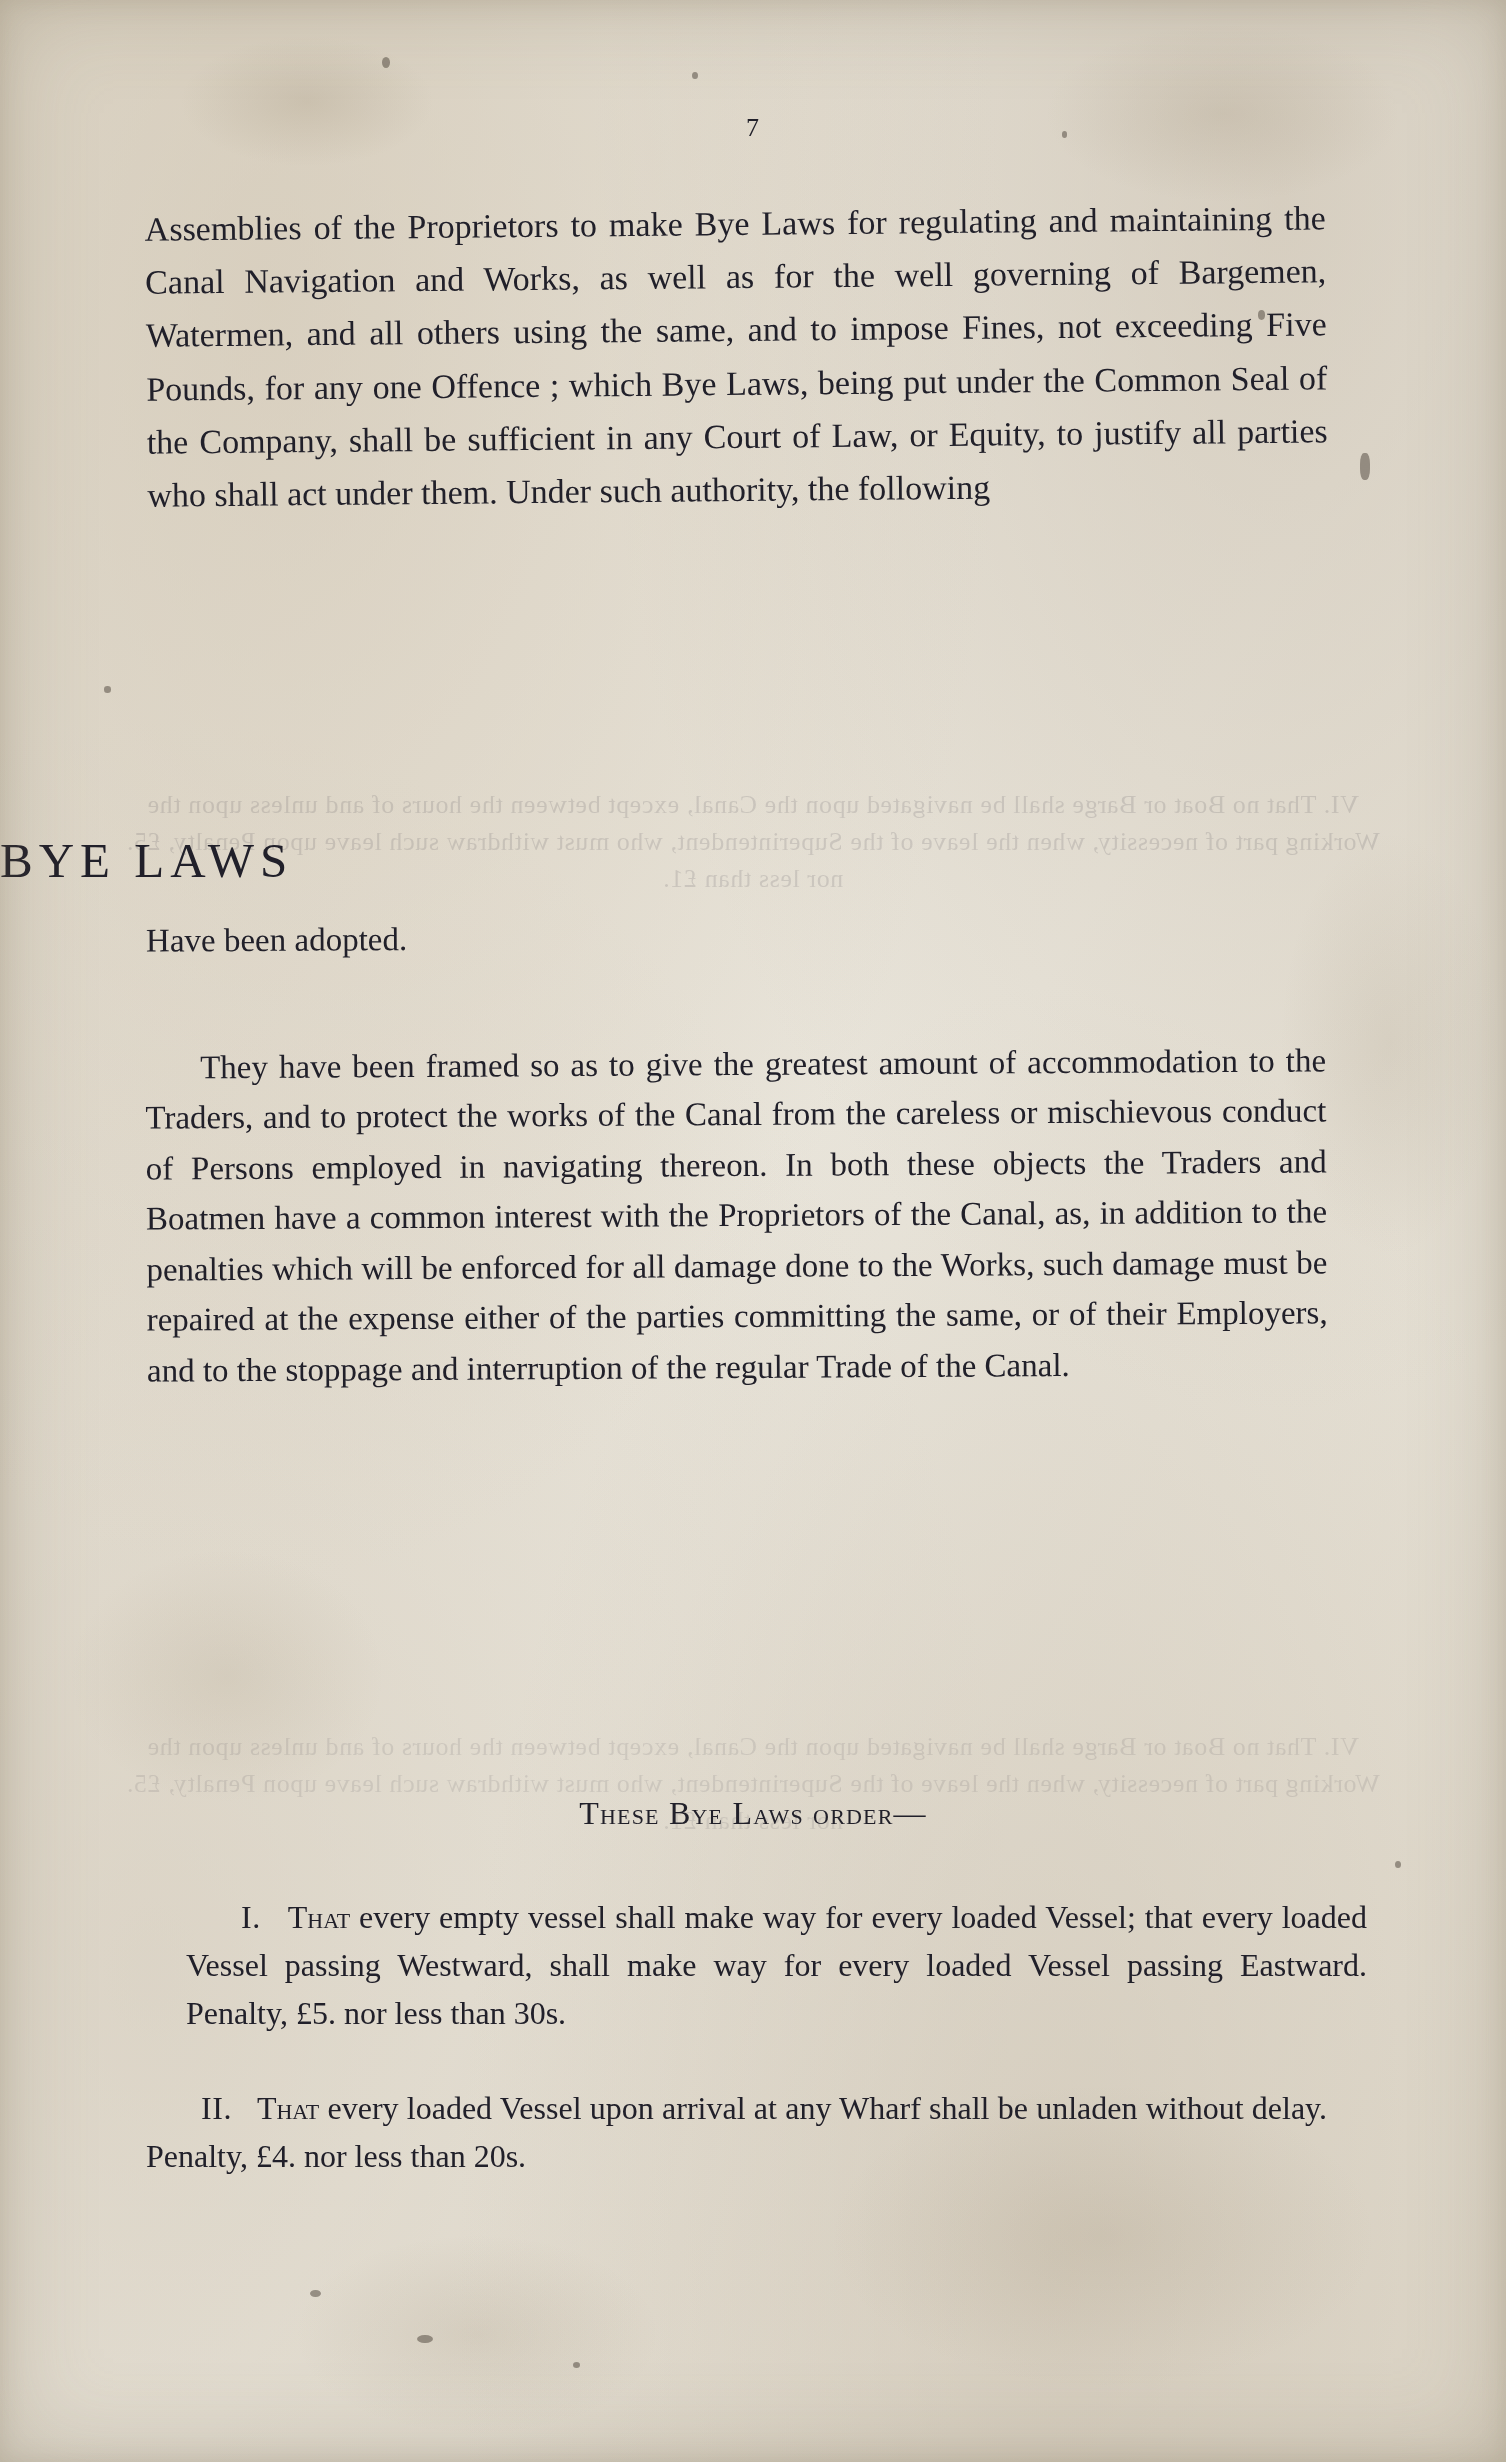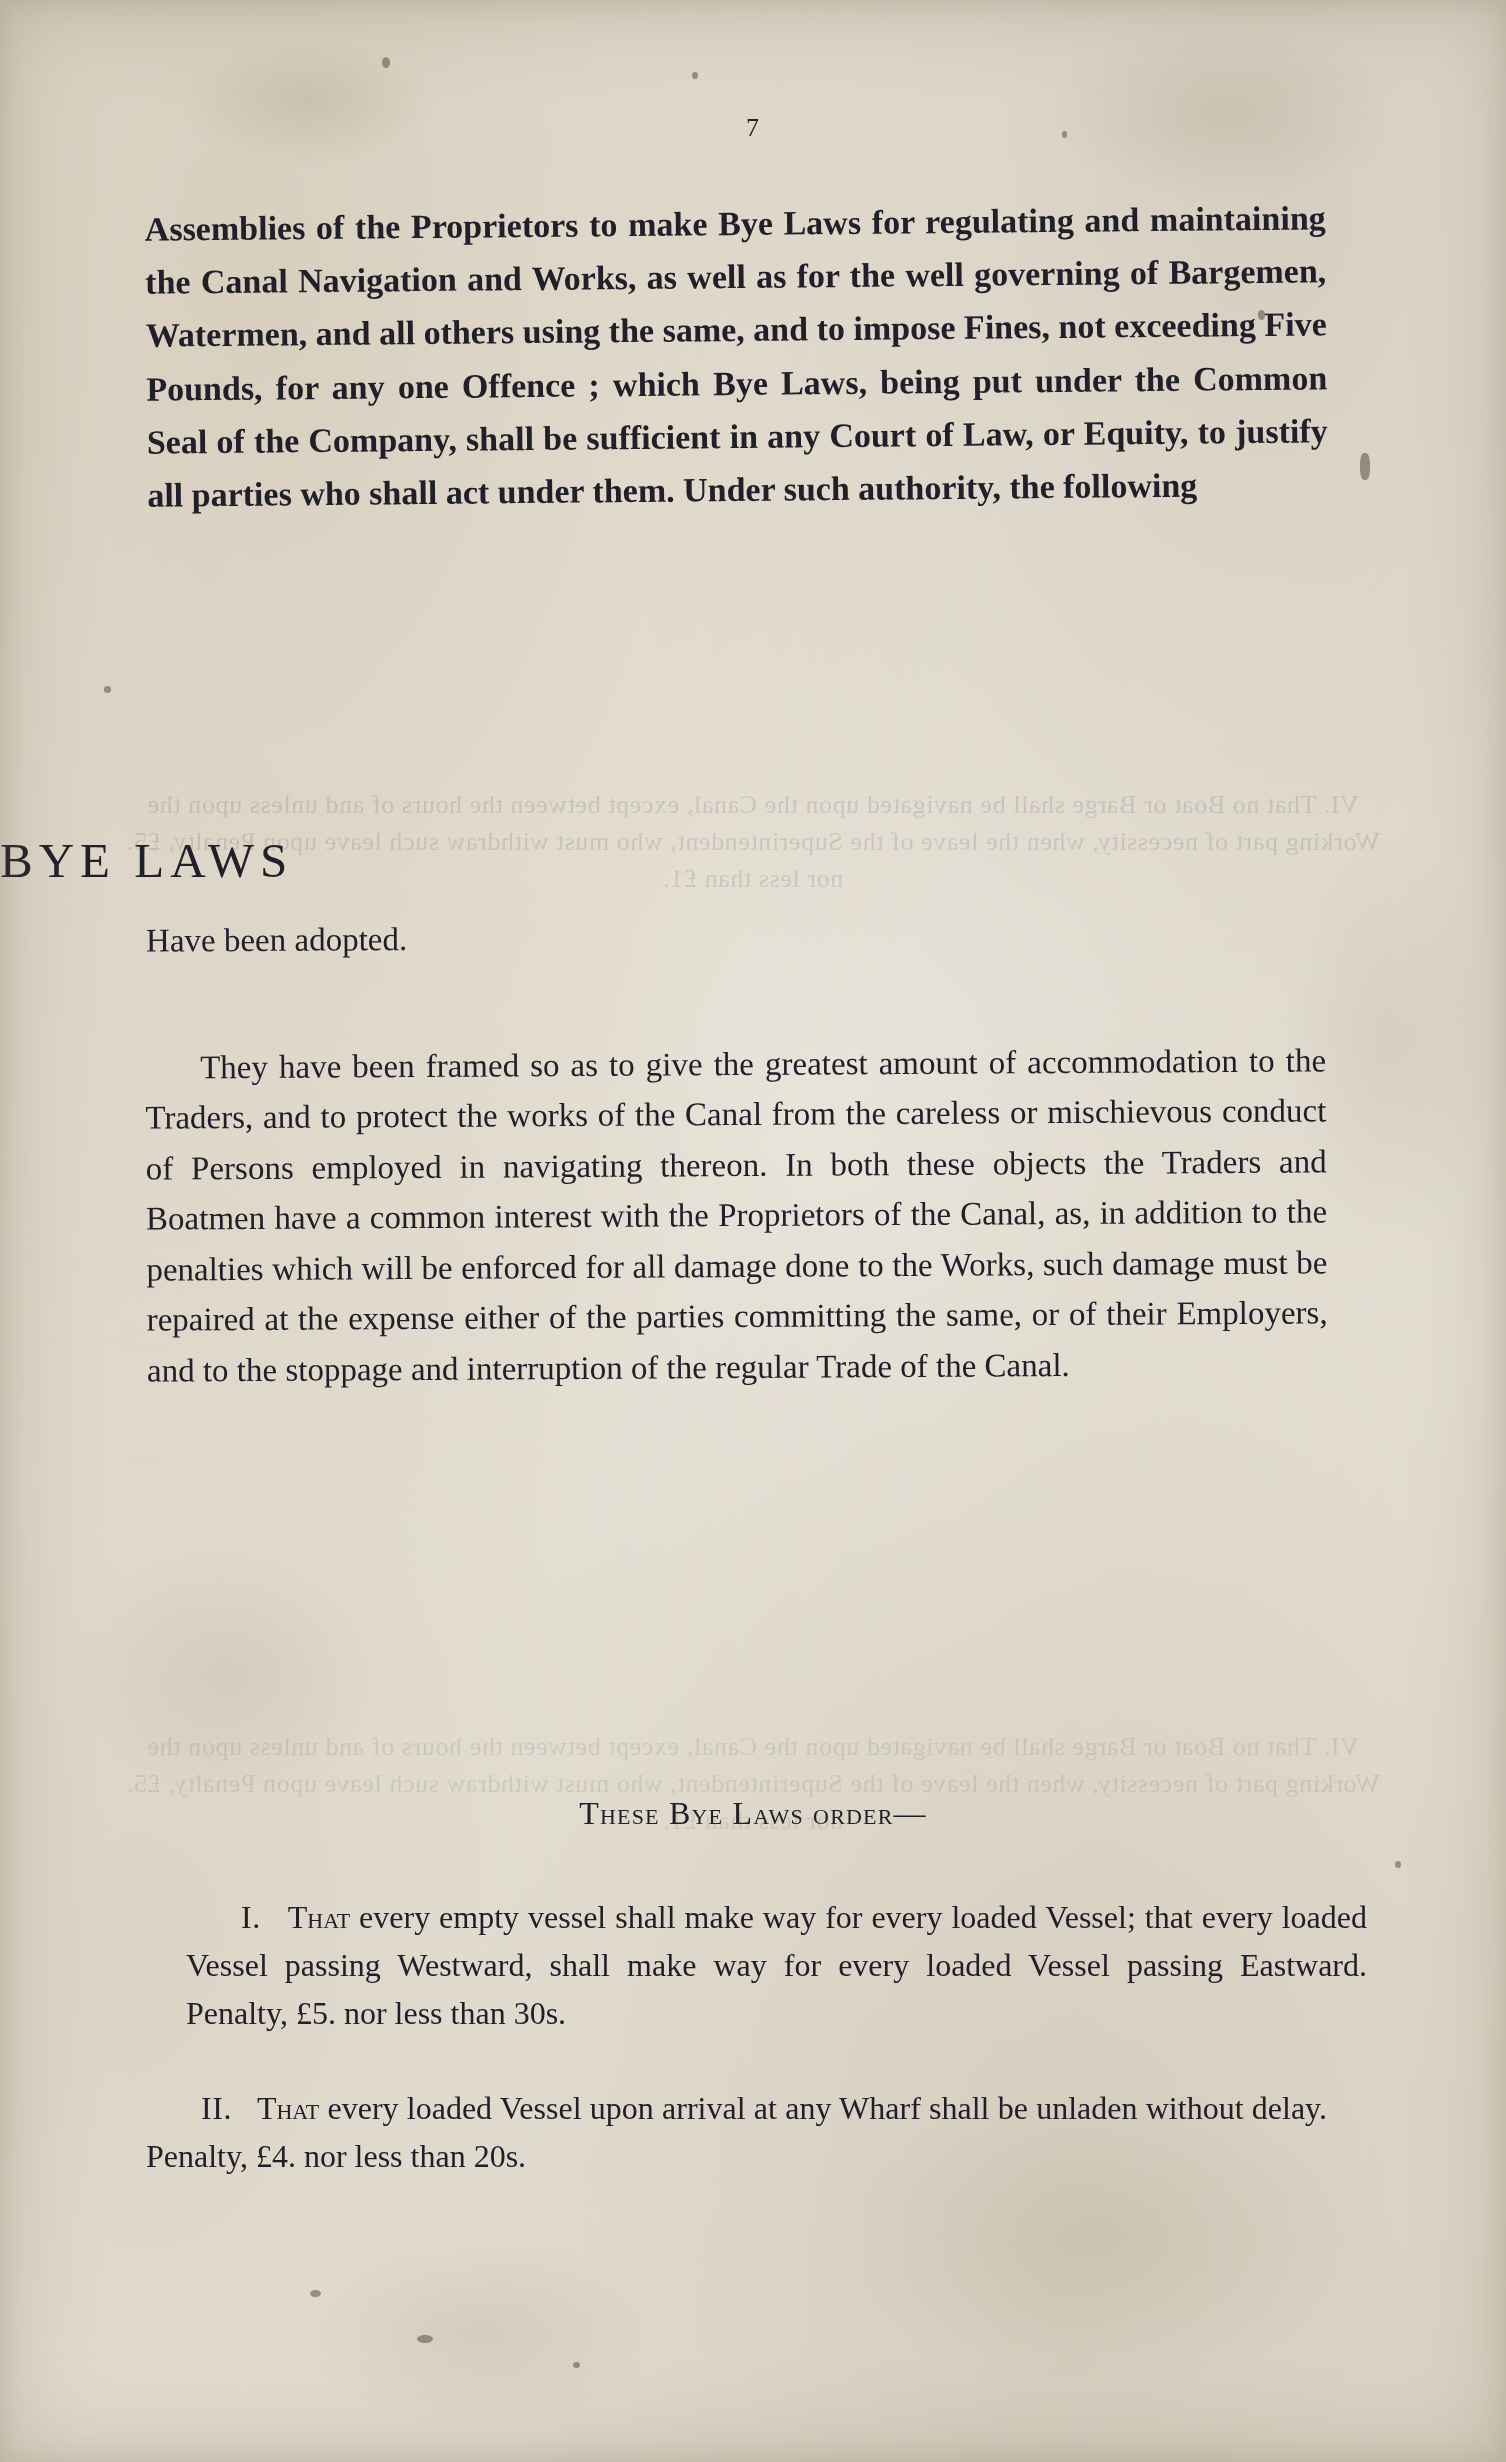--- a/index.html
+++ b/index.html
@@ -78,21 +78,21 @@
 
   p {
     margin: 0;
     font-size: 33px;
     line-height: 1.53;
     text-align: justify;
     text-justify: inter-word;
   }
   p.indent { text-indent: 55px; }
 
-  .para-lead { top: 197px; font-weight: bold; }
+  .para-lead { top: 197px; }
   .para-lead p { font-size: 34px; line-height: 1.565; }
 
   .byelaws-title {
     position: absolute;
     top: 832px;
     left: 0; right: 0;
     text-align: left;
     font-size: 49px;
     letter-spacing: 6px;
   }

